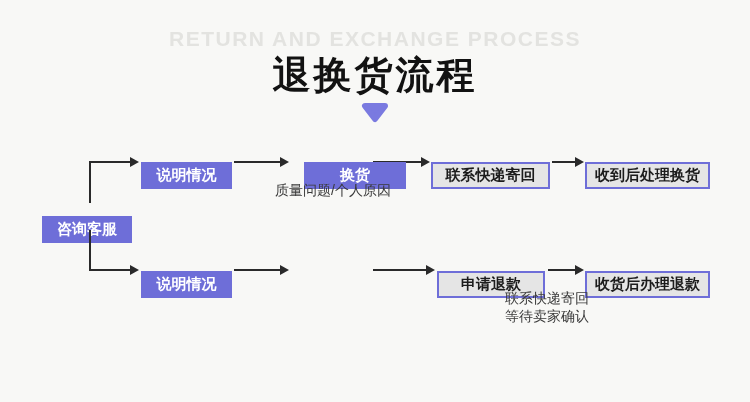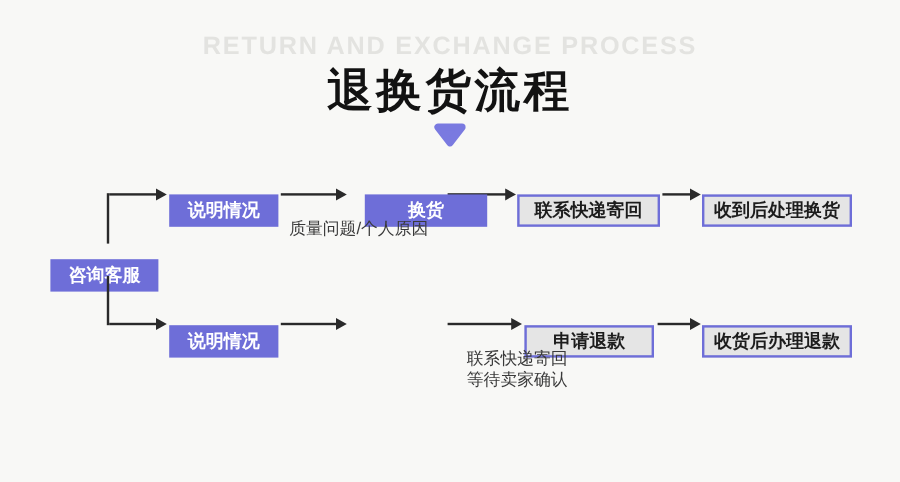--- a/index.html
+++ b/index.html
@@ -69,21 +69,21 @@
   }
   .vline {
     position: absolute;
     width: 2px;
     background: #2a2a2a;
   }
   .note {
     position: absolute;
     font-size: 14px;
     color: #3a3a3a;
-    text-align: left;
+    text-align: right;
     line-height: 18px;
   }
 </style>
 </head>
 <body>
 
 <div class="canvas">
 
   <div class="watermark">RETURN AND EXCHANGE PROCESS</div>
   <div class="title">退换货流程</div>

